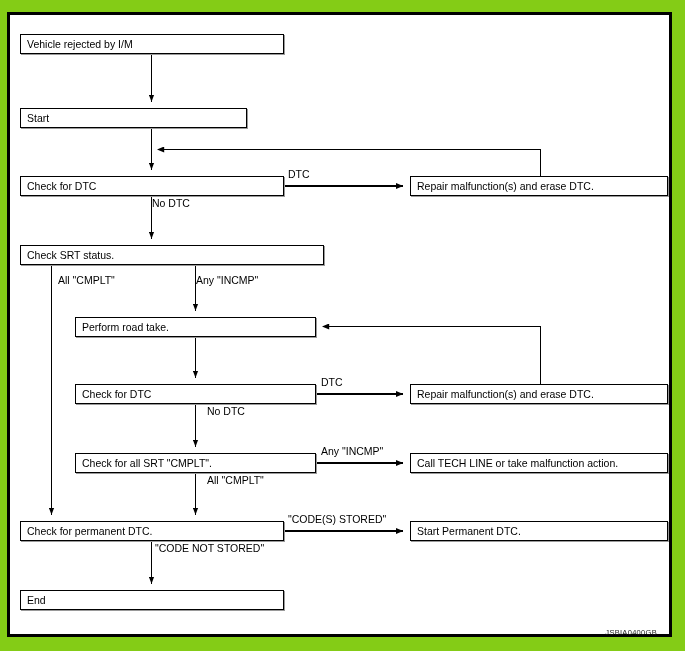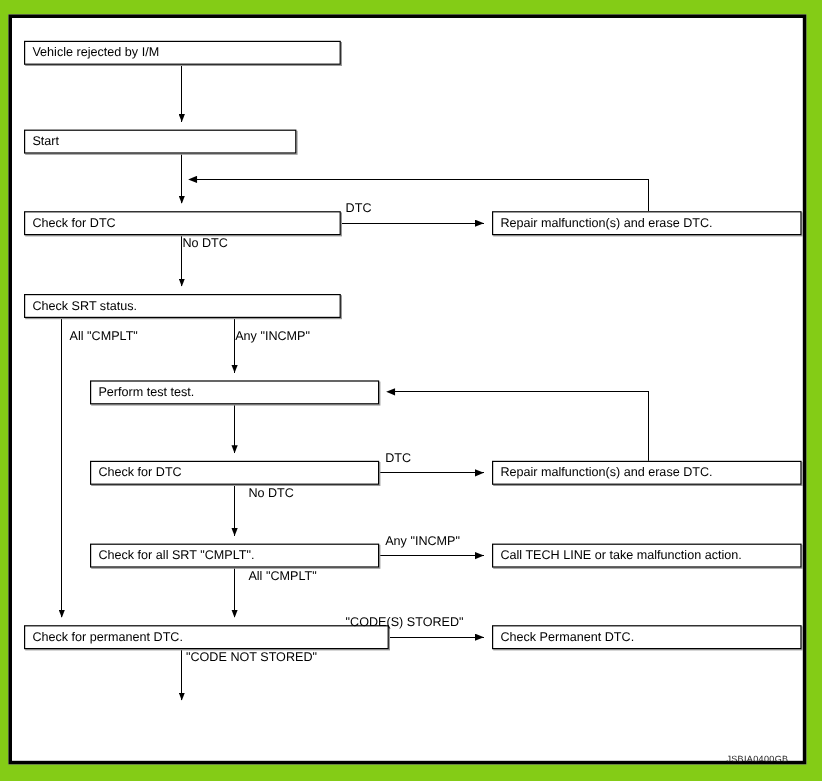--- a/index.html
+++ b/index.html
@@ -136,36 +136,37 @@
     </svg>
 
     <div class="node" style="left:20px; top:34px; width:264px;">Vehicle rejected by I/M</div>
 
     <div class="node" style="left:20px; top:108px; width:227px;">Start</div>
 
     <div class="node" style="left:20px; top:176px; width:264px;">Check for DTC</div>
 
     <div class="node" style="left:410px; top:176px; width:258px;">Repair malfunction(s) and erase DTC.</div>
 
-    <div class="node" style="left:20px; top:245px; width:264px;">Check SRT status.</div>
+    <div class="node" style="left:20px; top:245px; width:304px;">Check SRT status.</div>
 
-    <div class="node" style="left:75px; top:317px; width:241px;">Perform test test.</div>
+    <div class="node" style="left:75px; top:317px; width:241px;">Perform road take.</div>
 
     <div class="node" style="left:75px; top:384px; width:241px;">Check for DTC</div>
 
     <div class="node" style="left:410px; top:384px; width:258px;">Repair malfunction(s) and erase DTC.</div>
 
     <div class="node" style="left:75px; top:453px; width:241px;">Check for all SRT "CMPLT".</div>
 
     <div class="node" style="left:410px; top:453px; width:258px;">Call TECH LINE or take malfunction action.</div>
 
-    <div class="node" style="left:20px; top:521px; width:304px;">Check for permanent DTC.</div>
+    <div class="node" style="left:20px; top:521px; width:264px;">Check for permanent DTC.</div>
 
-    <div class="node" style="left:410px; top:521px; width:258px;">Check Permanent DTC.</div>
+    <div class="node" style="left:410px; top:521px; width:258px;">Start Permanent DTC.</div>
 
+    <div class="node" style="left:20px; top:590px; width:264px;">End</div>
 
     <div class="elabel" style="left:288px; top:168px;">DTC</div>
 
     <div class="elabel" style="left:152px; top:197px;">No DTC</div>
 
     <div class="elabel" style="left:58px; top:274px;">All "CMPLT"</div>
 
     <div class="elabel" style="left:196px; top:274px;">Any "INCMP"</div>
 
     <div class="elabel" style="left:321px; top:376px;">DTC</div>

